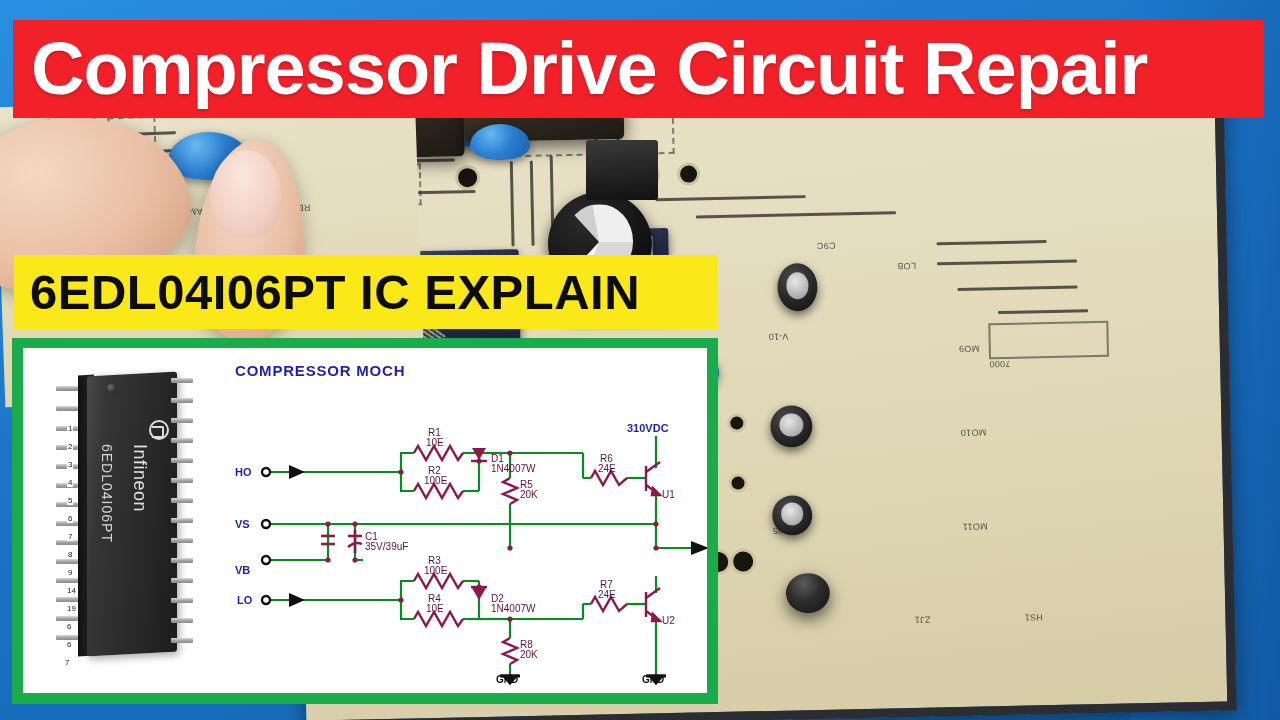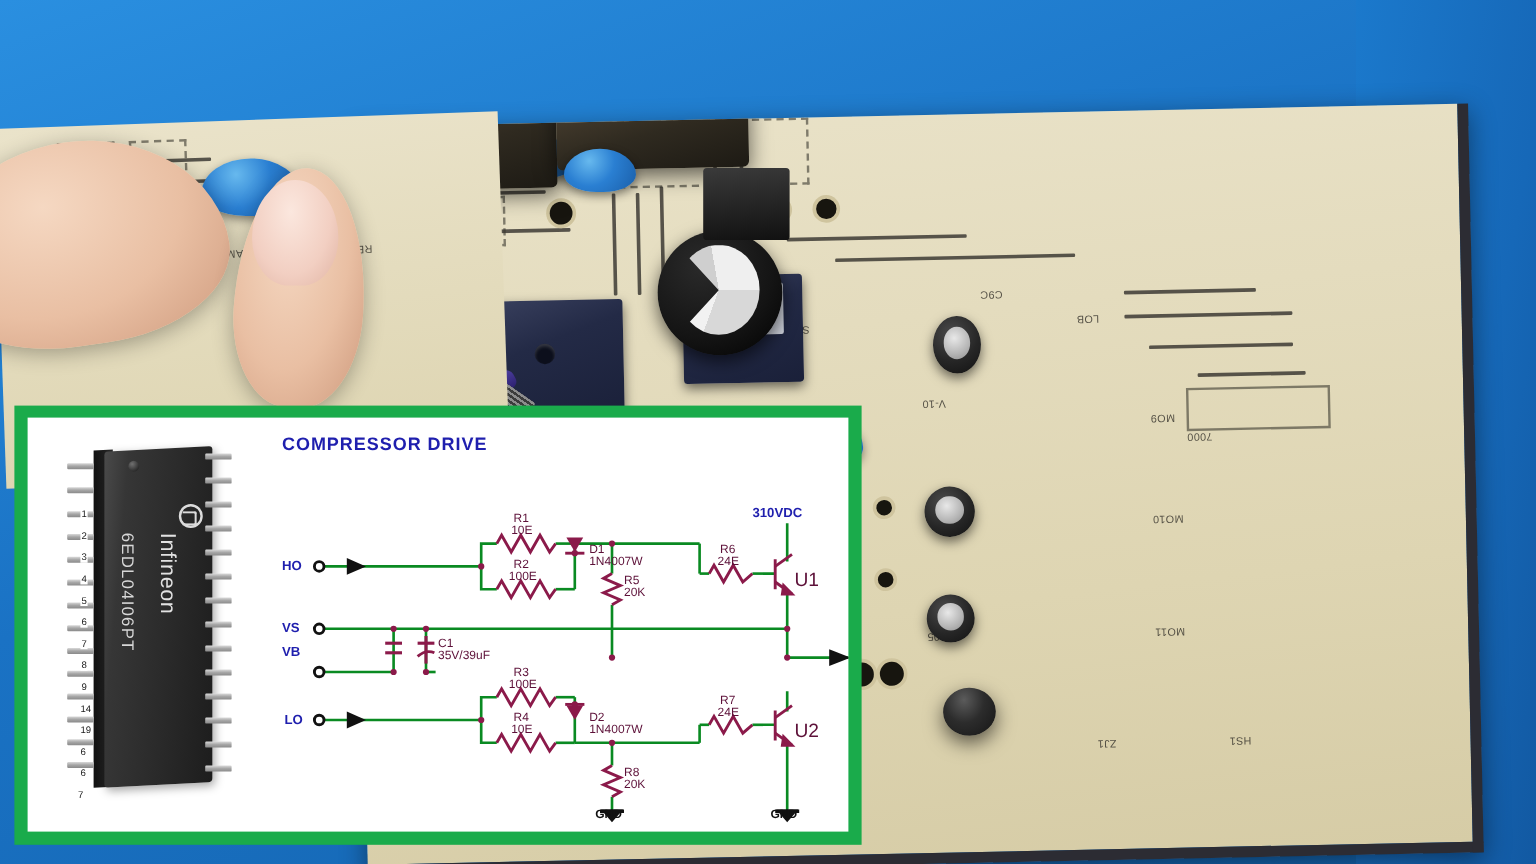--- a/index.html
+++ b/index.html
@@ -249,21 +249,21 @@
   }
   .lbl-b {
     position: absolute; font-size: 11px; color: #1f1fae; font-weight: bold;
     white-space: nowrap;
   }
   .lbl-gnd {
     position: absolute; font-size: 10px; color: #111; font-weight: bold;
     white-space: nowrap;
   }
   .lbl-u {
-    position: absolute; font-size: 16px; color: #5d1139; white-space: nowrap;
+    position: absolute; font-size: 10px; color: #5d1139; white-space: nowrap; margin-top: 14px;
   }
 </style>
 </head>
 <body>
 
 <div id="stage">
 
   <div class="photo">
     <div class="desk-blue"></div>
     <div class="desk-blue-dark"></div>
@@ -395,26 +395,32 @@
                 background:linear-gradient(175deg,#3a3a3a,#111); border-radius:3px;"></div>
 
     <div class="cap-blue" style="left:168px; top:132px; width:82px; height:48px;"></div>
     <div class="cap-blue" style="left:470px; top:124px; width:60px; height:36px;"></div>
 
     <div class="hand" style="left:-60px; top:118px; width:250px; height:170px; transform:rotate(-8deg);"></div>
     <div class="hand" style="left:196px; top:140px; width:108px; height:200px; transform:rotate(4deg);"></div>
     <div class="nail" style="left:210px; top:150px; width:72px; height:88px;"></div>
   </div>
 
-
+  <div class="banner-red">
+    <div class="txt">Compressor Drive Circuit Repair</div>
+  </div>
+
+  <div class="banner-yellow">
+    <div class="txt">6EDL04I06PT IC EXPLAIN</div>
+  </div>
 
   <div class="schem-panel">
     <div class="schem-inner">
 
-      <div class="schem-title">COMPRESSOR DRIVE</div>
+      <div class="schem-title">COMPRESSOR MOCH</div>
 
       <div>
         <div class="ic-top-edge"></div>
         <div class="ic-body"></div>
         <div class="ic-dot"></div>
         <div class="ic-logo"></div>
         <div class="ic-brand">Infineon</div>
         <div class="ic-mark">6EDL04I06PT</div>
 
         <div class="pin-l" style="left:33px; top:38px;"></div>
@@ -597,21 +603,21 @@
         <g stroke="#111" stroke-width="3" fill="#111">
           <line x1="477" y1="328" x2="497" y2="328"></line>
           <polygon points="481,328 493,328 487,335"></polygon>
           <line x1="623" y1="328" x2="643" y2="328"></line>
           <polygon points="627,328 639,328 633,335"></polygon>
         </g>
       </svg>
 
       <div class="lbl-b" style="left:212px; top:118px;">HO</div>
       <div class="lbl-b" style="left:212px; top:170px;">VS</div>
-      <div class="lbl-b" style="left:212px; top:190px;">VB</div>
+      <div class="lbl-b" style="left:212px; top:216px;">VB</div>
       <div class="lbl-b" style="left:214px; top:246px;">LO</div>
 
       <div class="lbl-b" style="left:604px; top:74px;">310VDC</div>
 
       <div class="lbl" style="left:405px; top:80px;">R1</div>
       <div class="lbl" style="left:403px; top:90px;">10E</div>
       <div class="lbl" style="left:405px; top:118px;">R2</div>
       <div class="lbl" style="left:401px; top:128px;">100E</div>
       <div class="lbl" style="left:468px; top:106px;">D1</div>
       <div class="lbl" style="left:468px; top:116px;">1N4007W</div>

